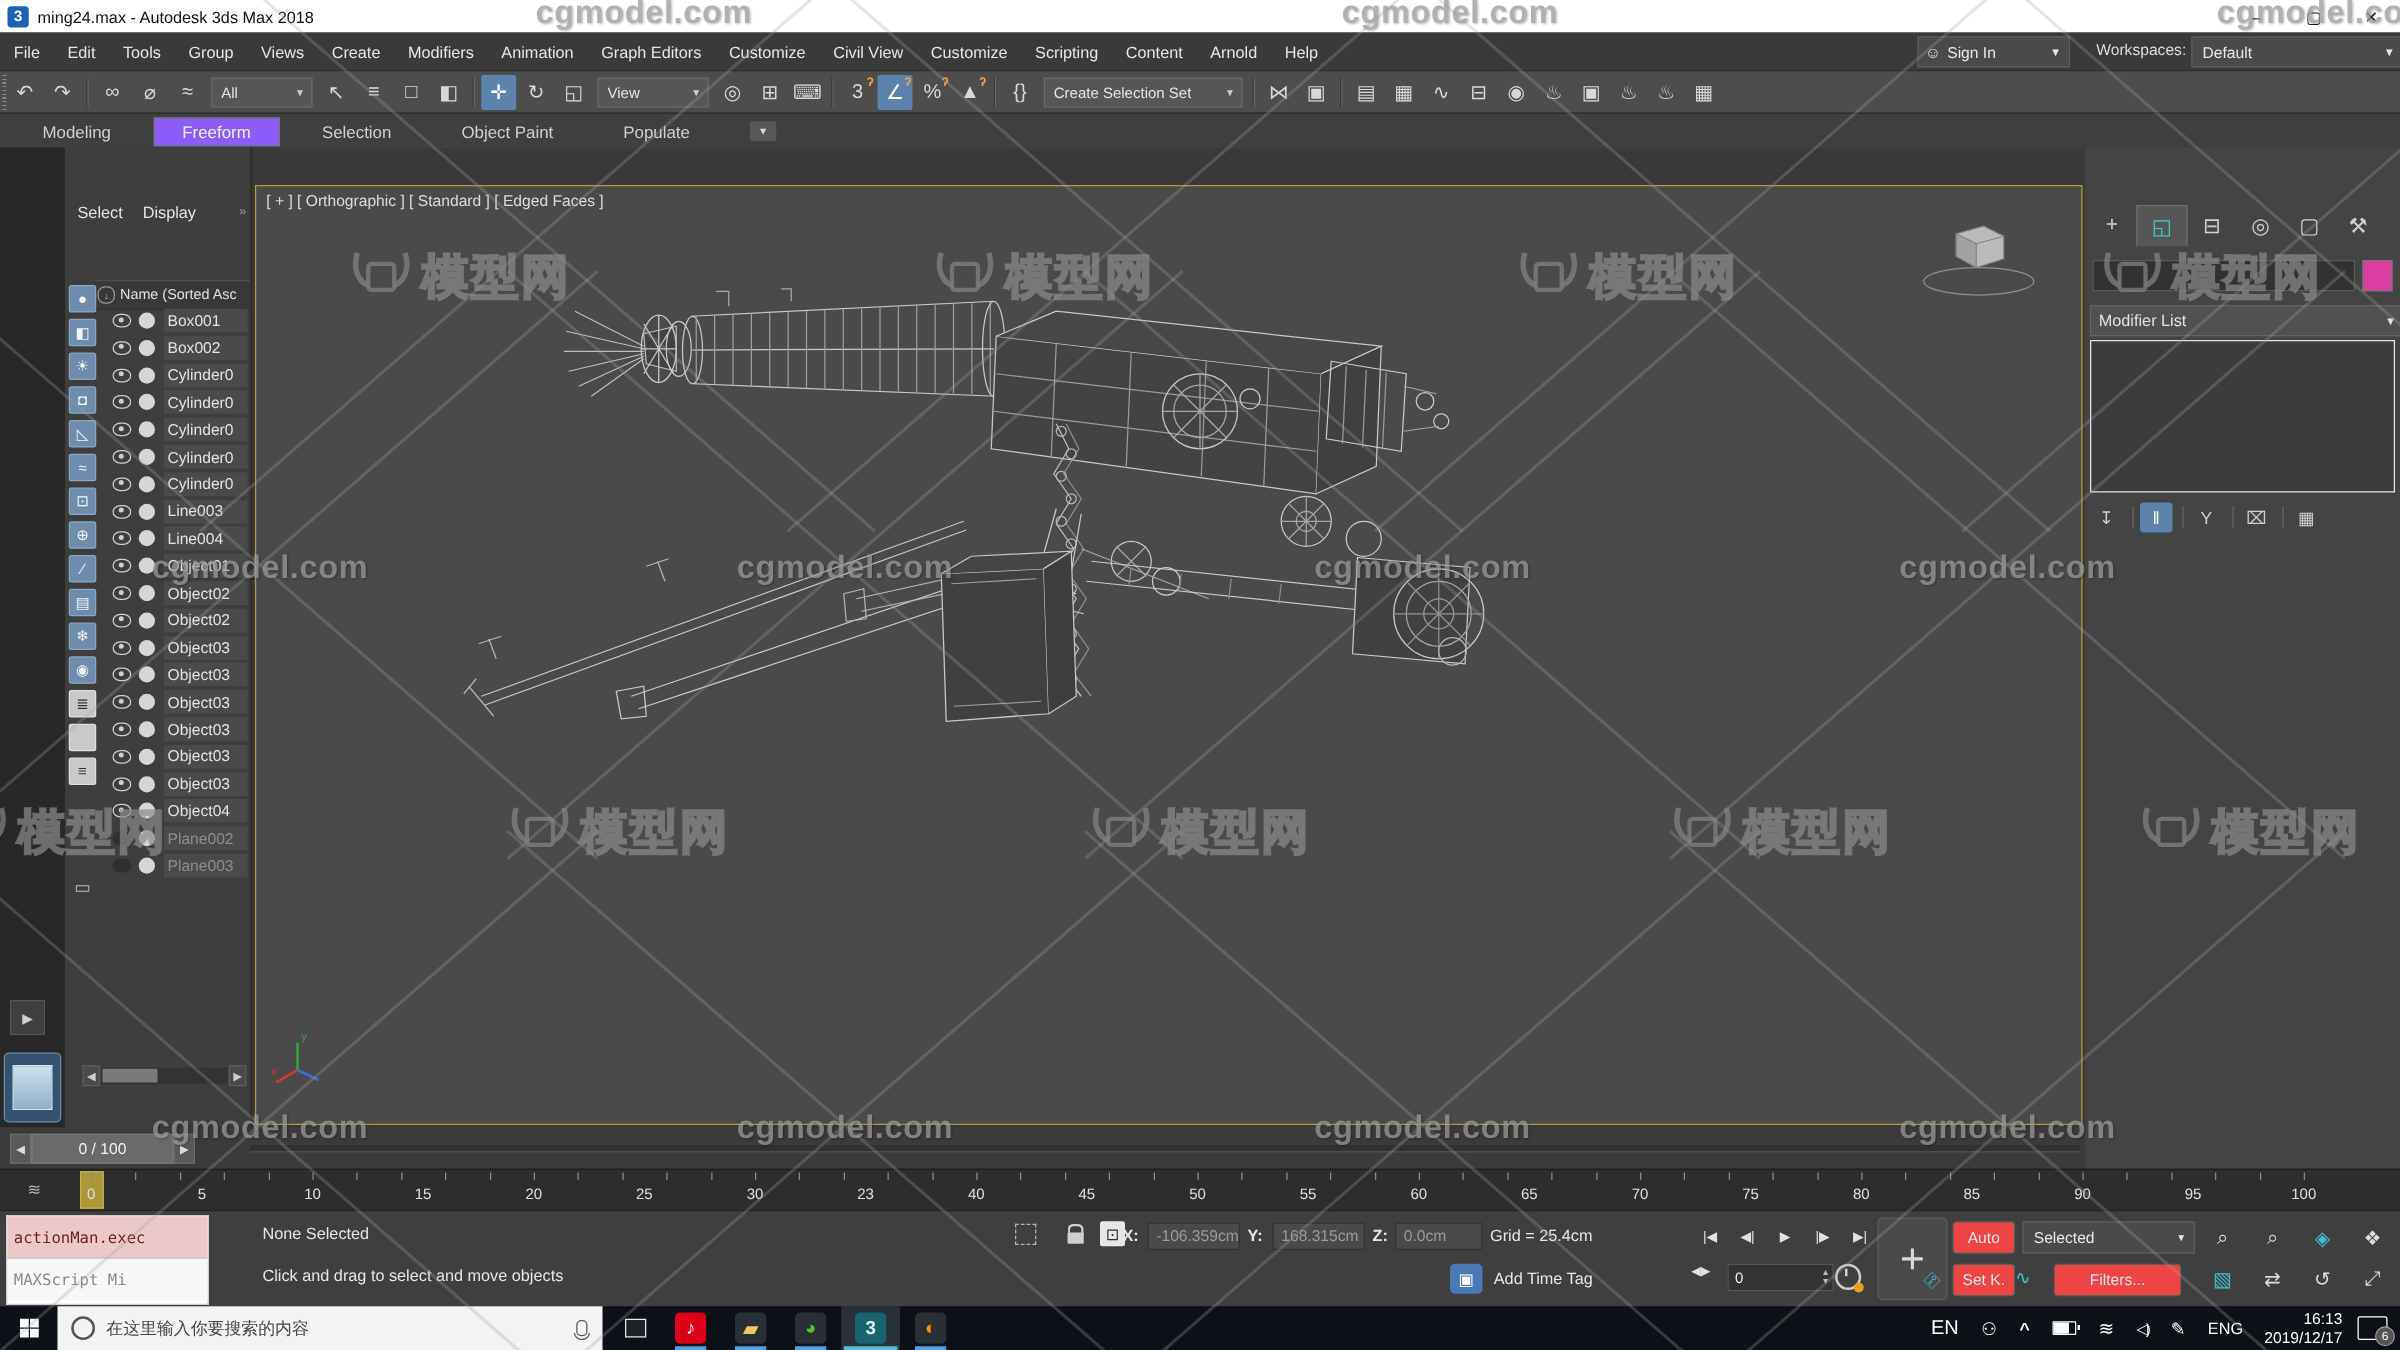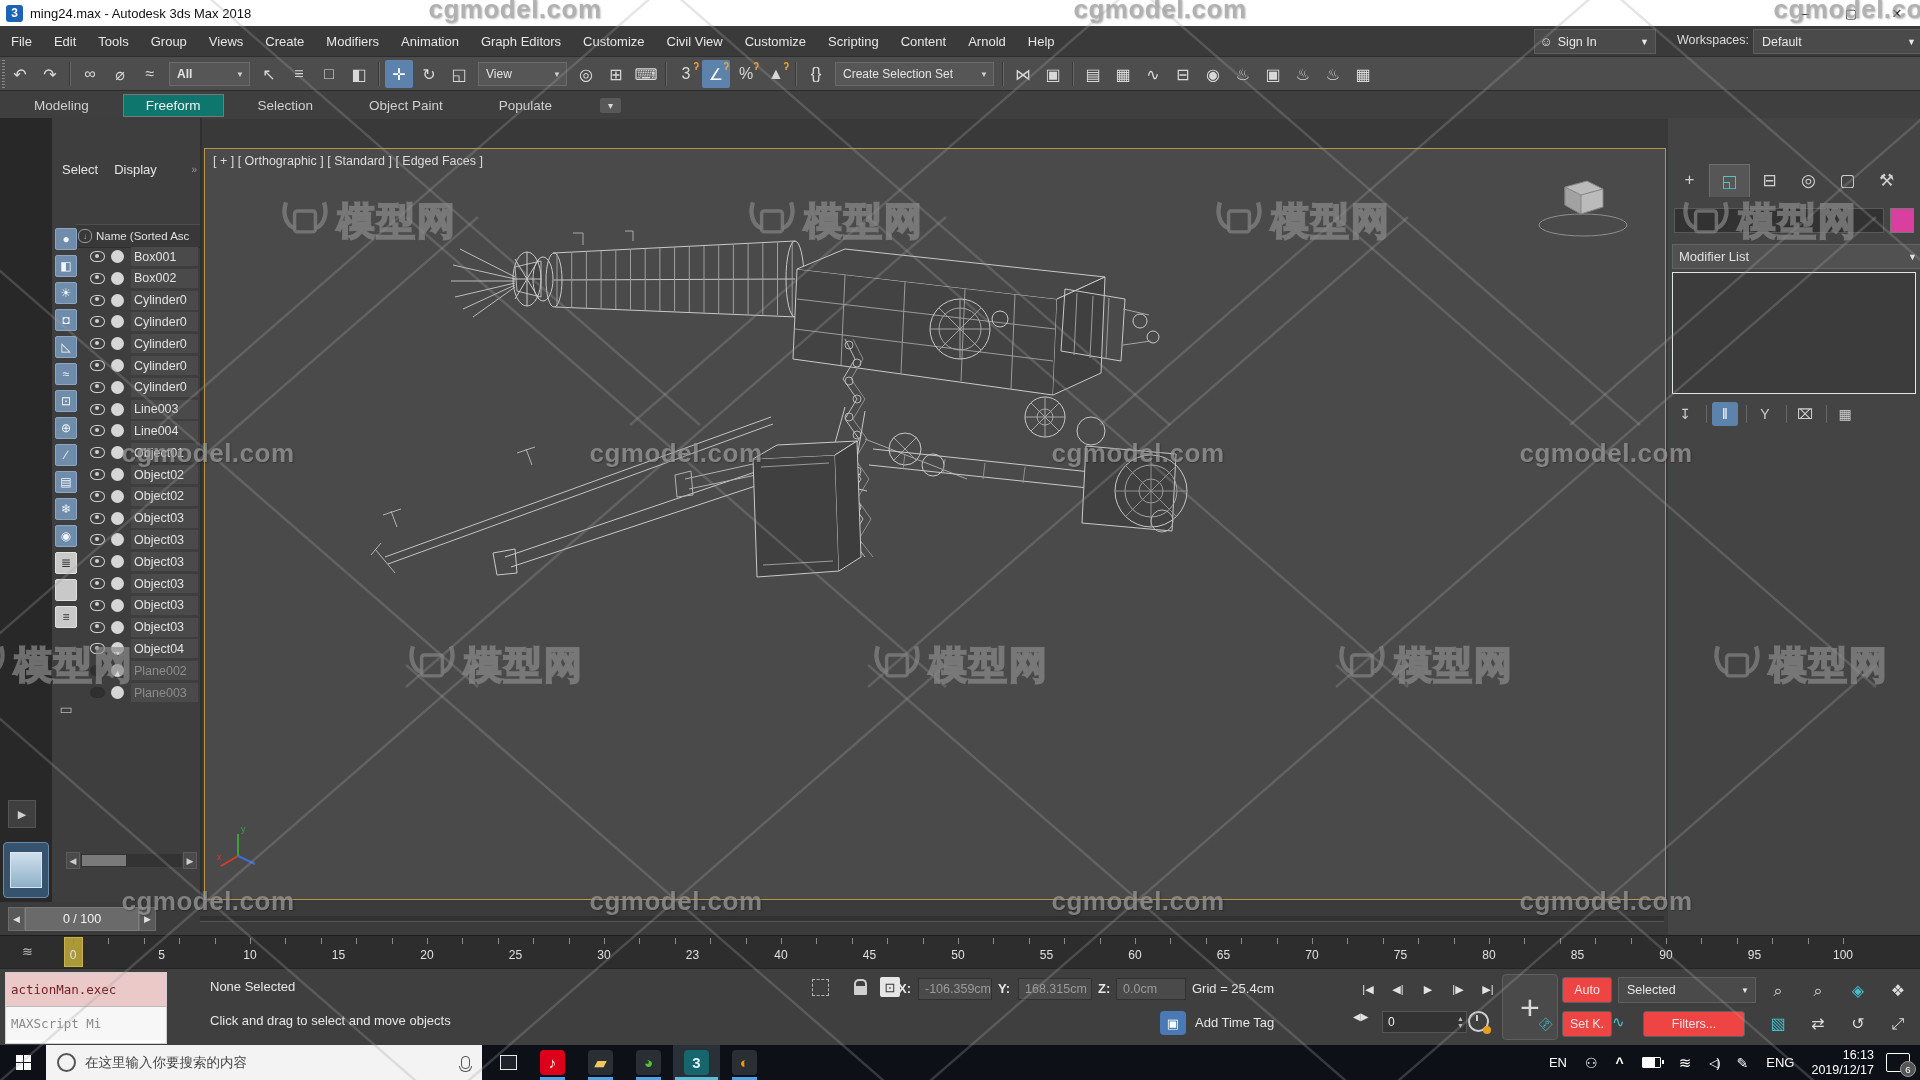--- a/index.html
+++ b/index.html
@@ -35,21 +35,21 @@
   .ticon.active{background:#5d83ad;color:#fff;}
   .ticon .hook{position:absolute;right:1px;top:1px;font-size:10px;color:#f0a23c;font-weight:bold;}
   .tsep{width:1px;height:24px;background:#3a3a3a;margin:0 4px;border-right:1px solid #666;}
   .tdd{height:22px;background:#565656;border:1px solid #6a6a6a;color:#e4e4e4;font-size:12px;
     display:flex;align-items:center;padding-left:7px;margin:0 4px;}
   .tdd .caret{margin-left:auto;margin-right:5px;font-size:8px;color:#cfcfcf;}
   
   #ribbon{left:0;top:90px;width:1920px;height:28px;background:#3f3f3f;display:flex;
     align-items:center;color:#cfcfcf;font-size:13.5px;border-top:1px solid #2b2b2b;}
   .rtab{padding:3px 22px;margin-left:12px;}
-  .rtab.active{background:#0f766e;border:1px solid #777;color:#f0f0f0;}
+  .rtab.active{background:#8b5cf6;border:1px solid #777;color:#f0f0f0;}
   #ribboncaret{color:#d9d9d9;font-size:10px;margin-left:26px;background:#585858;padding:2px 8px;border-radius:2px;}
   
   #leftstrip{left:0;top:118px;width:52px;height:784px;background:#282828;}
   #stripArrow{position:absolute;left:8px;top:682px;width:26px;height:26px;background:#3f3f3f;
     border:1px solid #555;color:#cfcfcf;display:flex;align-items:center;justify-content:center;font-size:11px;}
   #layouttab{position:absolute;left:3px;top:724px;width:44px;height:54px;background:#35536e;
     border:1px solid #6d8aa5;border-radius:4px;display:flex;align-items:center;justify-content:center;}
   #layouttab .inner{width:30px;height:34px;background:linear-gradient(#cfe0ec,#8fb0c8);border:1px solid #d7e6f0;}
   
   #explorer{left:52px;top:118px;width:148px;height:784px;background:#3e3e3e;border-right:2px solid #2f2f2f;}
@@ -235,21 +235,21 @@
     </div>
 
   <div id="toolbar" class="abs">
     <div class="handle"></div>
   <div class="ticon">↶</div>
       <div class="ticon">↷</div>
       <div class="tsep"></div>
       <div class="ticon">∞</div>
       <div class="ticon">⌀</div>
       <div class="ticon">≈</div>
-      <div class="tdd" style="width: 72px; font-weight: bold;">
+      <div class="tdd" style="width: 72px;">
         <div style="overflow: hidden; white-space: nowrap;">All</div>
         <div class="caret">▼</div>
       </div>
       <div class="ticon">↖</div>
       <div class="ticon">≡</div>
       <div class="ticon">□</div>
       <div class="ticon">◧</div>
       <div class="tsep"></div>
       <div class="ticon active">✛</div>
       <div class="ticon">↻</div>
@@ -771,21 +771,21 @@
         <div class="tapp active">
           <div class="appic" style="background: rgb(23, 102, 110); color: rgb(223, 243, 245);">3</div>
           <div class="ul"></div>
         </div>
         <div class="tapp">
           <div class="appic" style="background: rgb(42, 47, 54); color: rgb(255, 149, 0);">◐</div>
           <div class="ul"></div>
         </div>
       </div>
     <div id="tray">
-        <div class="trayitem" style="font-size: 13px;">EN</div>
+        <div class="trayitem" style="font-size: 16px;">EN</div>
         <div class="trayitem">⚇</div>
         <div class="trayitem" style="font-weight: bold;">^</div>
         <div class="trayitem">
           <div id="battery"></div>
         </div>
         <div class="trayitem" style="transform: rotate(0deg); font-size: 15px;">≋</div>
         <div class="trayitem" style="font-size: 12px; letter-spacing: -2px;">◁)</div>
         <div class="trayitem">✎</div>
         <div class="trayitem" style="font-size: 13px;">ENG</div>
         <div id="clock">

